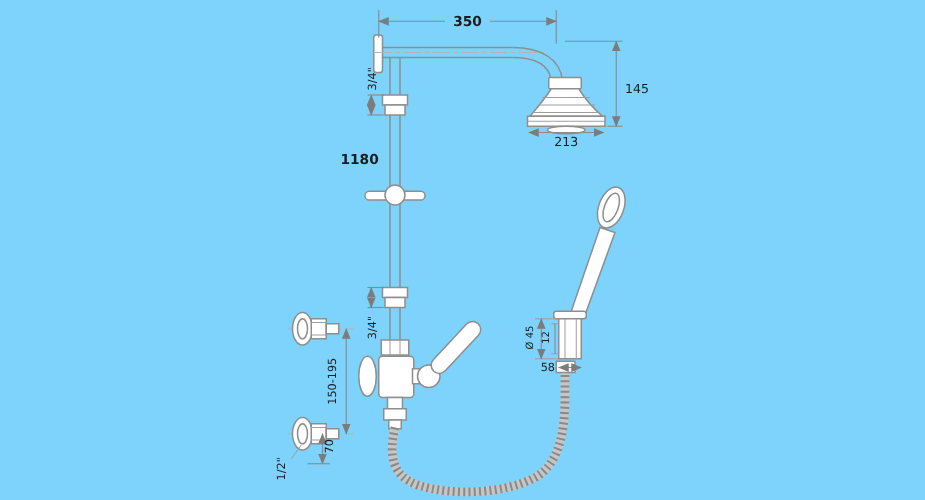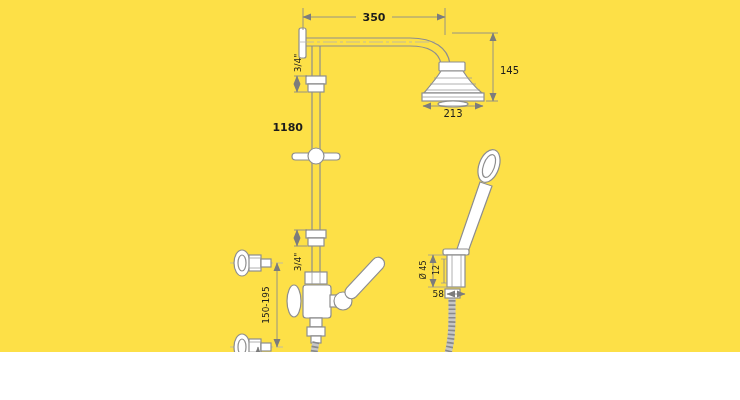--- a/index.html
+++ b/index.html
@@ -1,16 +1,16 @@
 <!DOCTYPE html>
 <html><head>
 <meta charset="utf-8">
 <style>
   html,body{margin:0;padding:0;background:#ffffff;}
-  .stage{position:relative;width:740px;height:352px;background:#fde047;overflow:hidden;}
+  .stage{position:relative;width:740px;height:400px;background:#7dd3fc;overflow:hidden;}
   svg{display:block;}
   svg text{font-family:"DejaVu Sans", sans-serif;fill:#1c1c1c;}
   .dim{font-size:10px;}
   .dim-bold{font-size:11px;font-weight:bold;}
   .dim-s{font-size:9px;}
   .dim-xs{font-size:8px;}
   .ln{stroke:#8e8e8e;stroke-width:1.2;fill:none;}
   .lnthin{stroke:#9d9d9d;stroke-width:0.8;fill:none;}
   .fillw{fill:#ffffff;stroke:#8e8e8e;stroke-width:1.2;}
   .dimln{stroke:#8a8a8a;stroke-width:0.9;fill:none;}

